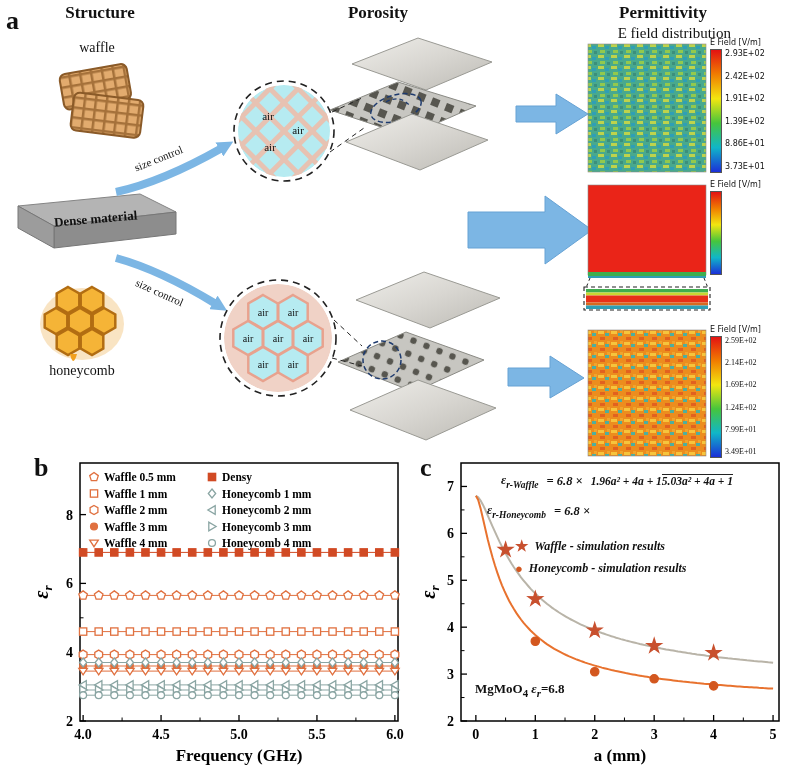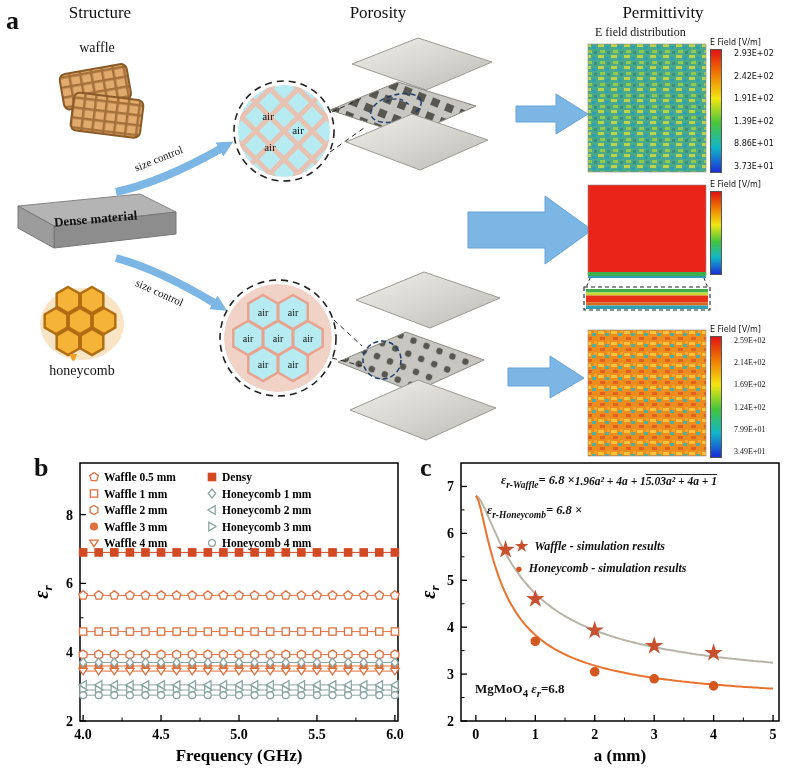--- a/index.html
+++ b/index.html
@@ -1,31 +1,31 @@
 <!DOCTYPE html>
 <html><head>
 <meta charset="utf-8">
 <style>
   html,body{margin:0;padding:0}
   body{width:791px;height:773px;position:relative;background:#fff;
        font-family:"Liberation Serif",serif;color:#111;overflow:hidden}
   .abs{position:absolute}
-  .hdr{font-weight:400;font-size:17px;text-align:center}
+  .hdr{font-weight:700;font-size:17px;text-align:center}
   .panel-label{font-weight:700;font-size:26px;line-height:1}
-  .caption{font-size:12px;text-align:left}
+  .caption{font-size:15px;text-align:right}
   #panelA{position:absolute;left:0;top:0}
   #panelA text{font-family:"Liberation Serif",serif;fill:#111}
   .chart{position:absolute}
   .cbar{position:absolute;font-family:"DejaVu Sans",sans-serif}
   .cbt{font-size:8px;font-weight:400;margin-bottom:2px;white-space:nowrap}
   .cbb{display:flex}
   .cbbar{width:10px;border:1px solid #555;
     background:linear-gradient(to bottom,#e31212 0%,#f07d00 20%,#f2e610 40%,#46c53c 60%,#10b6c8 80%,#1b2fd8 100%)}
-  .cbticks{display:flex;flex-direction:column;justify-content:space-between;margin-left:12px;font-size:8px;color:#111}
-  .c-overlay{position:absolute;display:flex;gap:0;
+  .cbticks{display:flex;flex-direction:column;justify-content:space-between;margin-left:3px;font-size:8px;color:#111}
+  .c-overlay{position:absolute;display:flex;align-items:center;gap:8px;
     font-style:italic;font-weight:700;font-size:12.5px;white-space:nowrap}
   .frac{display:inline-flex;flex-direction:row;align-items:center;line-height:1.15;font-size:11.5px}
   .fden{border-top:1.3px solid #222}
   .fsub{font-size:9.5px}
   .c-legend{position:absolute;display:flex;align-items:center;gap:6px;
     font-weight:700;font-size:12px;font-style:italic;white-space:nowrap}
   .lg-star{color:#c8502e;font-size:15px;font-style:normal;line-height:1}
   .lg-dot{color:#d3571f;font-size:13px;font-style:normal;line-height:1}
   .c-anno{position:absolute;font-weight:700;font-size:13px;white-space:nowrap}
 </style>

